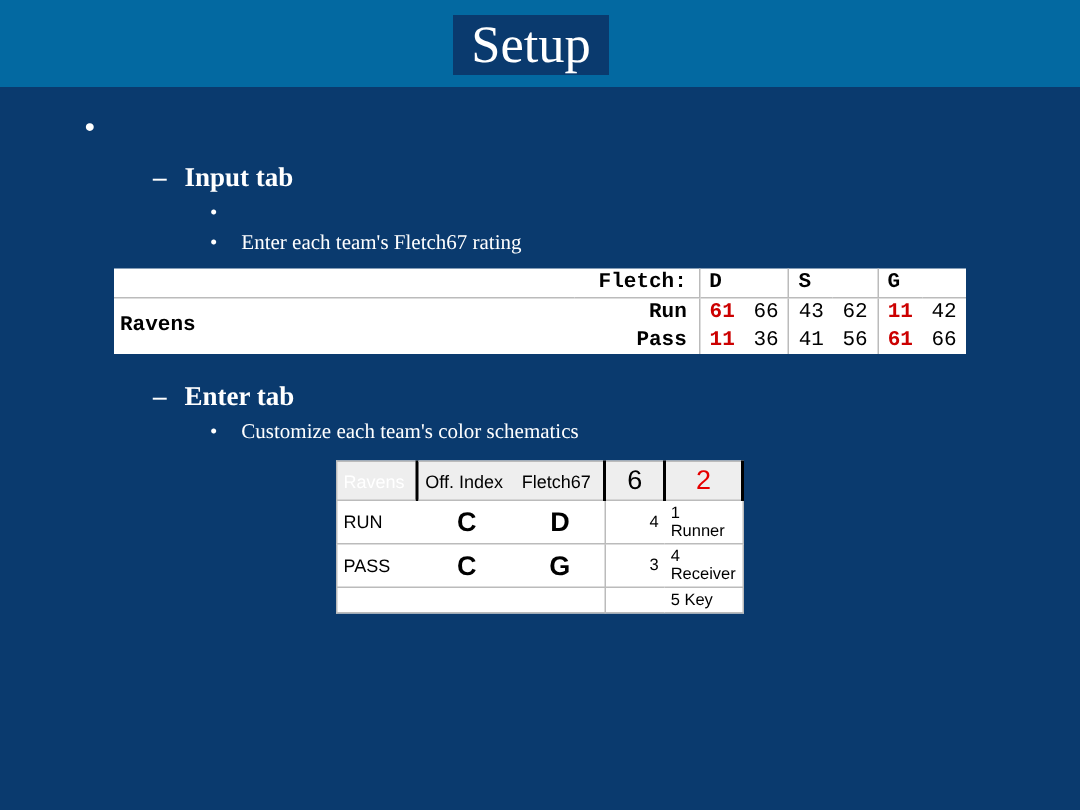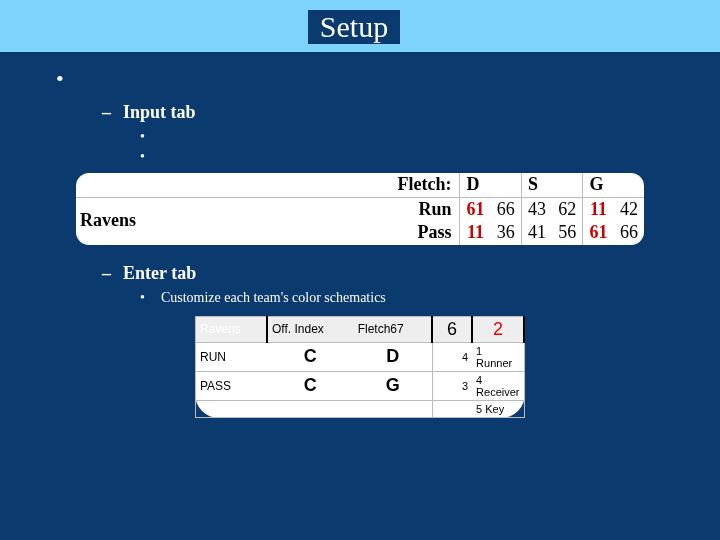--- a/index.html
+++ b/index.html
@@ -5,67 +5,65 @@
   * { margin: 0; padding: 0; box-sizing: border-box; }
   body {
     width: 720px;
     height: 540px;
     background: #0a3a6e;
     font-family: Georgia, 'Times New Roman', serif;
     color: #fff;
     overflow: hidden;
   }
   .title-band {
-    background: #7dd3fc;
+    background: #0369a1;
     color: #000;
     text-align: center;
     padding: 10px 12px 8px 0;
-    font-size: 30px;
+    font-size: 35px;
   }
   .title-band .inner {
     display: inline-block;
     background: #0a3a6e;
     color: #fff;
     padding: 0 12px;
   }
   .content { padding: 14px 40px; }
   .bullet-l1, .bullet-l2, .bullet-l3 { display: flex; align-items: flex-start; }
   .bullet-l1 { font-size: 22px; color: #fff; margin-bottom: 10px; }
   .bullet-l1 .dot { margin: 0 14px 0 16px; }
   .bullet-l2 { font-size: 18px; color: #fff; font-weight: bold; margin-bottom: 6px; }
   .bullet-l2 .dash { margin: 0 12px 0 62px; }
   .bullet-l3 { font-size: 14px; color: #fff; margin-bottom: 4px; }
   .bullet-l3 .dot3 { margin: 0 16px 0 100px; }
 
   .table1-wrap {
     background: #fff;
     color: #000;
     margin: 8px 36px 18px 36px;
-    font-family: Liberation Serif, serif;
-    font-size: 18px;
+    font-family: Liberation Mono, monospace;
+    font-size: 14px;
     line-height: 1.2;
-    border-radius: 13px;
   }
   .table1 { border-collapse: collapse; width: 100%; }
   .table1 td { padding: 1px 4px; white-space: nowrap; }
   .table1 .hdr td { font-weight: bold; border-bottom: 1px solid #bbb; }
   .table1 .team { font-weight: bold; }
   .table1 .row-label { text-align: right; padding-right: 8px; font-weight: bold; }
   .num { text-align: center; padding-right: 6px; }
   .red { color: #cc0000; font-weight: bold; }
   .sep { border-left: 1px solid #bbb; }
 
   .table2-wrap {
     margin: 10px auto 0 auto;
-    width: 330px;
+    width: 272px;
     background: #fff;
     color: #000;
     font-family: Arial, sans-serif;
     font-size: 12px;
-    border-radius: 24px;
   }
   .table2 { border-collapse: collapse; width: 100%; }
   .table2 td { padding: 2px 4px; border-bottom: 1px solid #bbb; }
   .table2 .hdr td { font-weight: normal; background: #eee; border-top: 1px solid #bbb; }
   .team-cell { background: #5b3a9b; color: #fff; font-weight: bold; border: 2px solid #000; }
   .redbox { background: #e60000; color: #000; font-weight: bold; font-size: 18px; text-align: center; border: 2px solid #000; }
   .redbox2 { background: #fff; color: #e60000; font-weight: bold; font-size: 18px; text-align: center; border: 2px solid #000; }
   .big { font-size: 18px; font-weight: bold; text-align: center; }
   .small { font-size: 11px; }
   .bl { border-left: 1px solid #bbb; }
@@ -86,20 +84,21 @@
 
   <div class="bullet-l2">
     <span class="dash">–</span>
     <span>Input tab</span>
   </div>
   <div class="bullet-l3">
     <span class="dot3">•</span>
   </div>
   <div class="bullet-l3">
     <span class="dot3">•</span>
+    <span>Enter each team's Fletch67 rating</span>
   </div>
 
   <div class="table1-wrap">
     <table class="table1">
       <tbody>
           <tr class="hdr">
         <td style="width:54%"></td>
         <td class="row-label">Fletch:</td>
         <td class="num sep" colspan="2" style="text-align:left; padding-left:6px;">D</td>
         <td class="num sep" colspan="2" style="text-align:left; padding-left:6px;">S</td>

